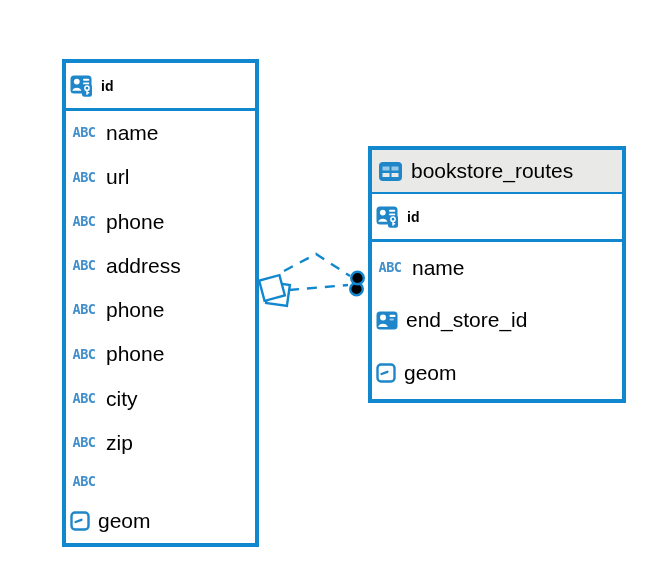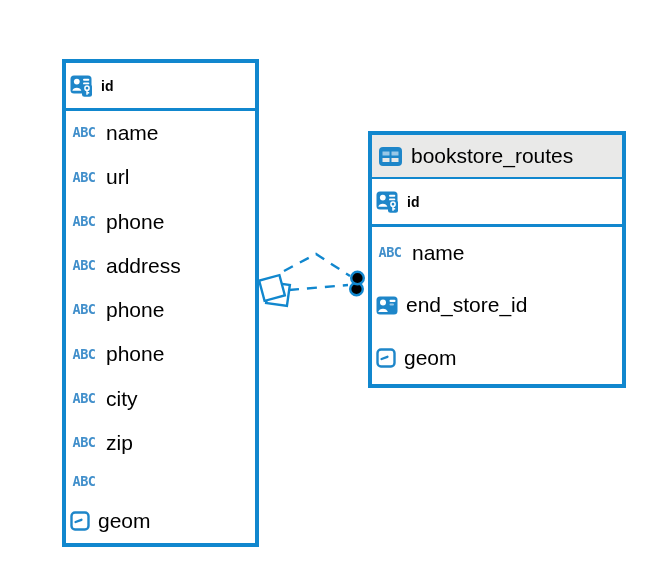--- a/index.html
+++ b/index.html
@@ -12,21 +12,21 @@
   }
   .erd-table{
     position:absolute;
     box-sizing:border-box;
     background:#fff;
     border:4px solid var(--accent_blue);
     display:flex;flex-direction:column;
     z-index:1;
   }
   #table-bookstores{left:62px;top:59px;width:197px;height:488px;}
-  #table-bookstore-routes{left:368px;top:131px;width:258px;height:257px;}
+  #table-bookstore-routes{left:368px;top:146px;width:258px;height:257px;}
   .tbl-header{
     display:flex;align-items:center;gap:9px;
     padding-left:7px;
     background:var(--hdr);
     border-bottom:2px solid var(--accent_blue);
     flex:0 0 42px;
     font-size:21px;color:#000;
     white-space:nowrap;
   }
   .pk-row{

